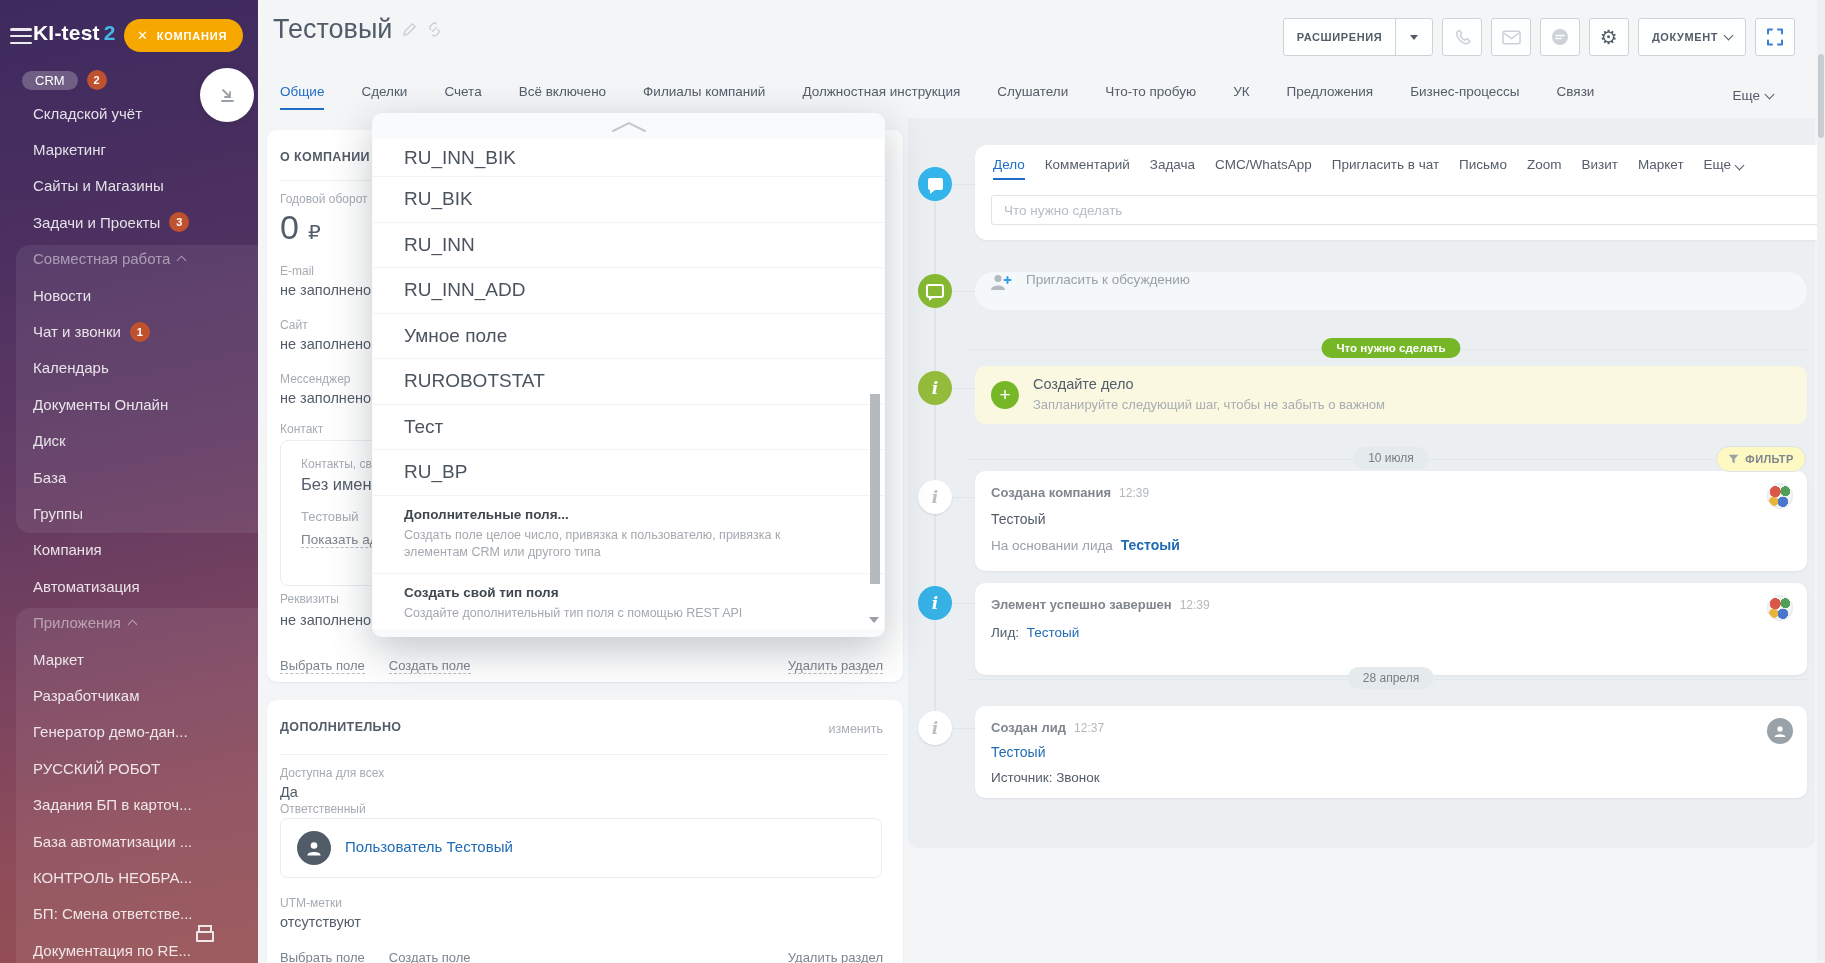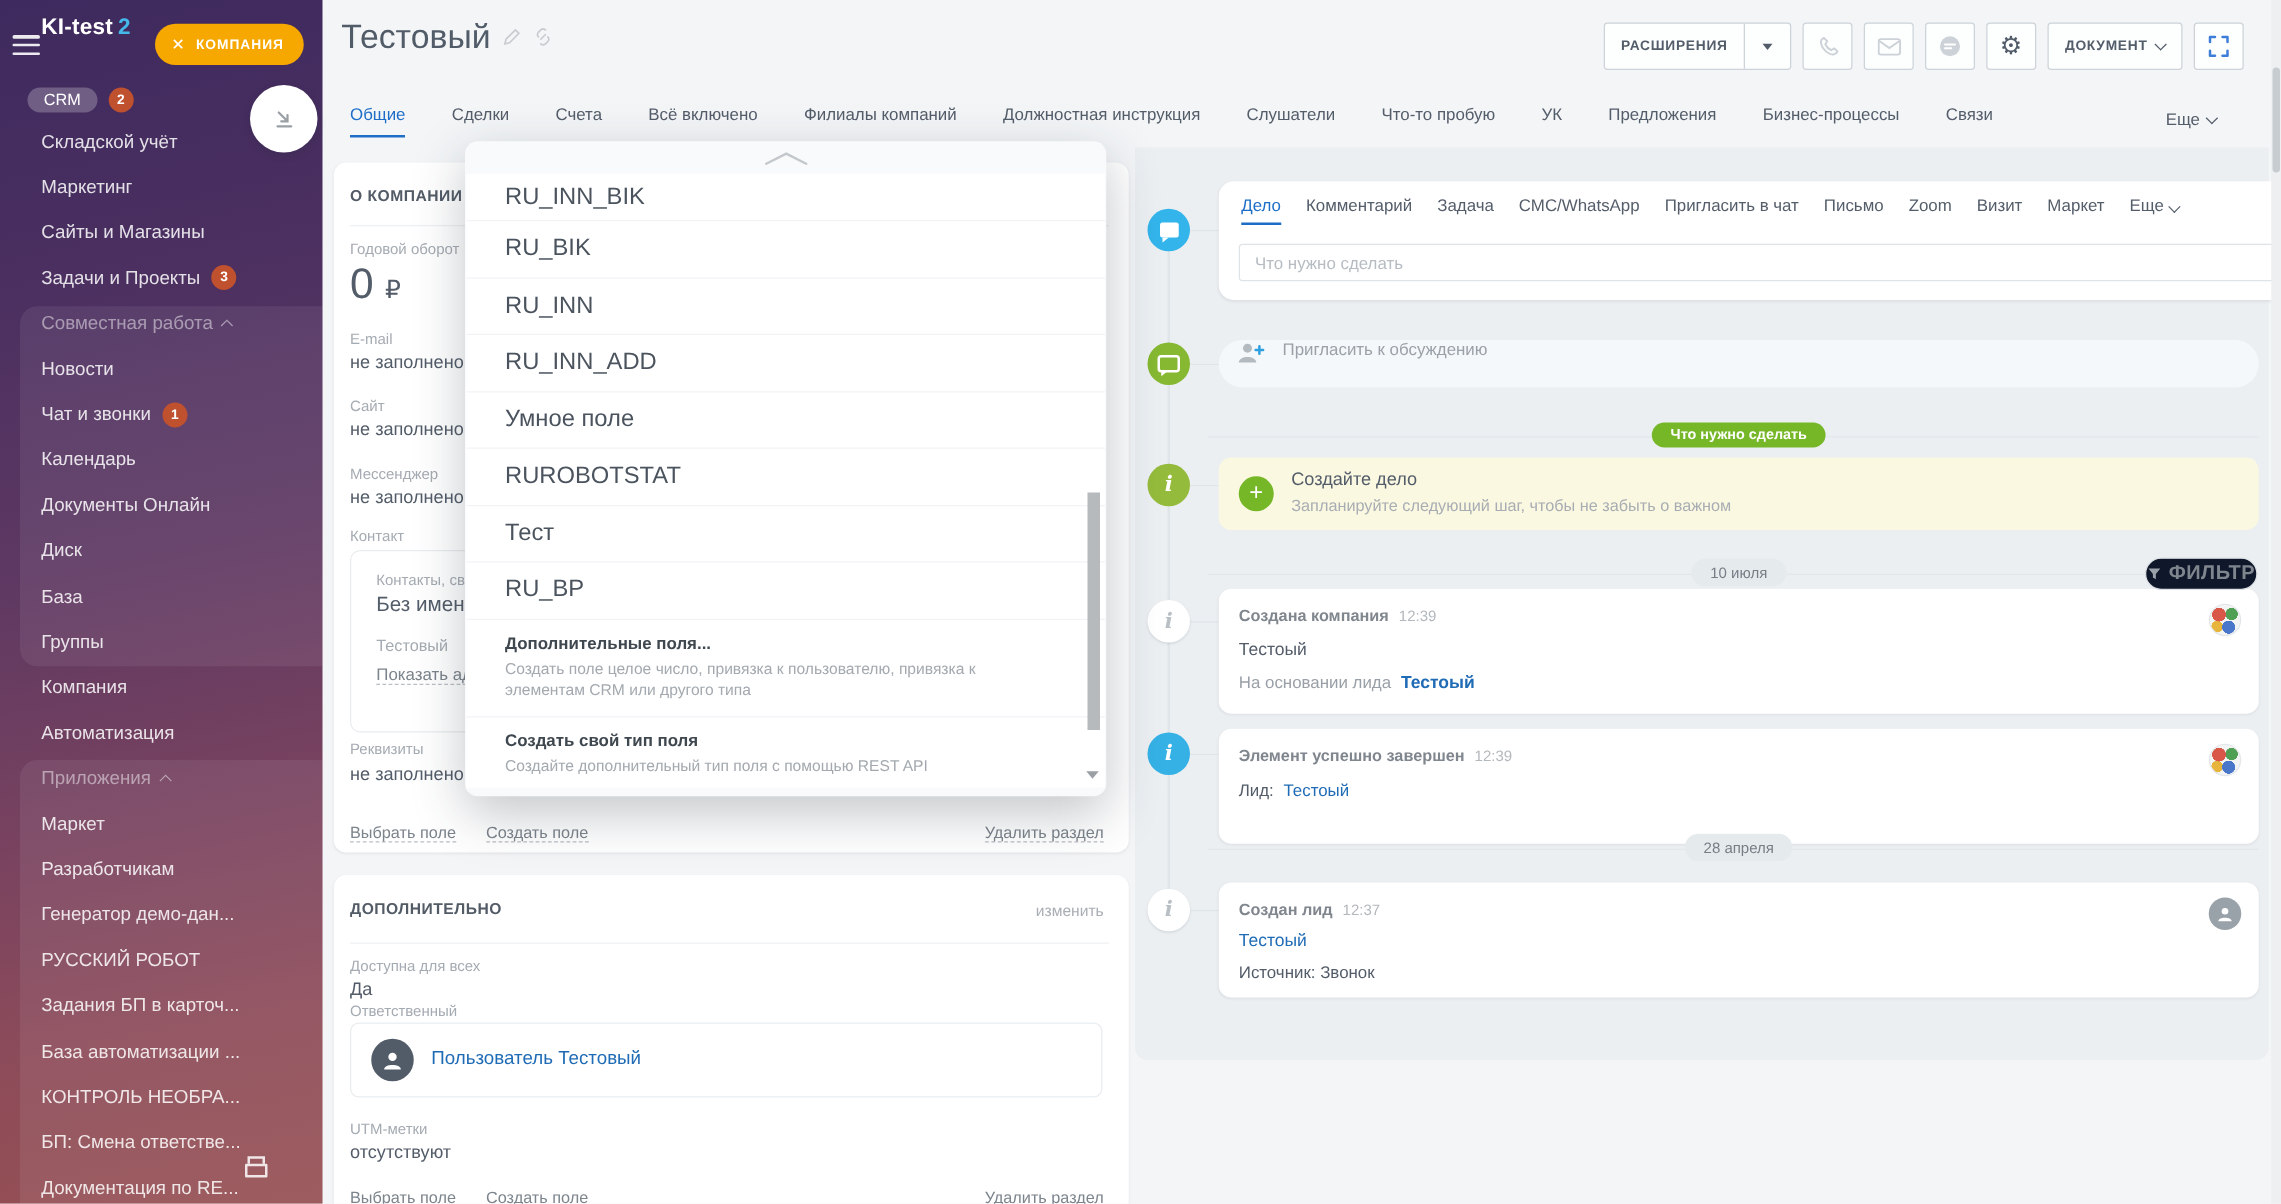--- a/index.html
+++ b/index.html
@@ -7,28 +7,28 @@
        font-family:"Liberation Sans","DejaVu Sans",sans-serif;color:#535c69;background:#f1f4f6;}
 
   
   .sidebar{position:absolute;left:0;top:0;width:258px;height:963px;
     background:linear-gradient(168deg,#3e2a5e 0%,#4a2f60 22%,#5d3862 45%,#7a435f 68%,#8e4c59 85%,#965052 100%);z-index:20;}
   .sb-group-bg{position:absolute;left:16px;right:0;background:rgba(255,255,255,.07);border-radius:14px 0 0 14px;}
   .bg1{top:245px;height:288px;}
   .bg2{top:608px;height:355px;border-radius:14px 0 0 0;}
   .hamburger{position:absolute;left:10px;top:28px;width:22px;height:16px;display:flex;flex-direction:column;justify-content:space-between;cursor:pointer;}
   .hamburger span{height:2.5px;background:rgba(255,255,255,.9);border-radius:2px;}
-  .sb-logo{position:absolute;left:33px;top:11px;font-size:18px;font-weight:700;color:#fff;letter-spacing:.2px;}
+  .sb-logo{position:absolute;left:33px;top:21px;font-size:21px;font-weight:700;color:#fff;letter-spacing:.2px;}
   .sb-logo .accent{color:#45b7e8;margin-left:4px;}
   .company-pill{position:absolute;left:124px;top:19px;height:33px;background:#f7a800;border-radius:17px;
     display:flex;align-items:center;gap:8px;padding:0 16px 0 13px;color:#fff;font-size:11px;font-weight:700;letter-spacing:.8px;z-index:30;cursor:pointer;white-space:nowrap;}
   .company-pill .x{font-size:13px;font-weight:400;}
   .collapse-btn{position:absolute;left:200px;top:68px;width:54px;height:54px;border-radius:50%;background:#fff;
     box-shadow:0 2px 6px rgba(40,40,60,.25);z-index:25;display:flex;align-items:center;justify-content:center;cursor:pointer;}
-  .crm-row{position:absolute;left:22px;top:70px;display:flex;gap:9px;}
+  .crm-row{position:absolute;left:22px;top:70px;display:flex;align-items:center;gap:9px;}
   .crm-pill{background:rgba(255,255,255,.24);border-radius:12px;padding:2px 13px;color:#fff;font-size:13px;cursor:pointer;}
   .sb-badge{min-width:20px;height:20px;border-radius:10px;background:#c0512f;color:#fff;font-size:11px;font-weight:700;
     display:inline-flex;align-items:center;justify-content:center;padding:0 6px;box-sizing:border-box;}
   .sb-menu{position:absolute;left:33px;top:95px;right:6px;}
   .sb-item{height:36.4px;display:flex;align-items:center;font-size:15px;color:rgba(255,255,255,.85);cursor:pointer;white-space:nowrap;}
   .sb-item.group{color:rgba(255,255,255,.48);}
   .sb-item .sb-badge{margin-left:9px;}
   .chev-up-sm{display:inline-block;width:6px;height:6px;border-right:1.5px solid currentColor;border-bottom:1.5px solid currentColor;transform:rotate(-135deg);margin-left:8px;margin-top:4px;}
   .printer{position:absolute;left:196px;top:925px;width:18px;height:16px;cursor:pointer;}
   .printer .p-top{width:10px;height:4px;border:2px solid rgba(255,255,255,.85);border-bottom:none;margin:0 auto;}
@@ -121,22 +121,22 @@
   .tl-pill{position:absolute;transform:translateX(-50%);left:1133px;border-radius:12px;font-size:12px;padding:4px 15px;white-space:nowrap;z-index:4;}
   .pill-green{background:#76b728;color:#fff;font-size:11.5px;font-weight:700;}
   .pill-grey{background:#e5eaed;color:#767d85;}
 
   .task-card{position:absolute;left:717px;top:366px;width:832px;height:58px;background:#fbf8e1;border-radius:10px;}
   .plus-circle{position:absolute;left:16px;top:15px;width:28px;height:28px;border-radius:50%;background:#76b728;color:#fff;
     display:flex;align-items:center;justify-content:center;font-size:19px;font-weight:400;cursor:pointer;}
   .task-title{position:absolute;left:58px;top:10px;font-size:14.5px;color:#535c69;}
   .task-sub{position:absolute;left:58px;top:31px;font-size:13px;color:#a8adb3;}
 
-  .filter-btn{position:absolute;left:1458px;top:446px;width:90px;height:26px;background:#0f172a;border:1px solid #dde2e6;border-radius:13px;
-    display:flex;align-items:center;justify-content:center;gap:6px;font-size:16px;font-weight:700;letter-spacing:.4px;color:#7e858d;cursor:pointer;box-sizing:border-box;z-index:4;}
+  .filter-btn{position:absolute;left:1458px;top:446px;width:90px;height:26px;background:#fef9c3;border:1px solid #dde2e6;border-radius:13px;
+    display:flex;align-items:center;justify-content:center;gap:6px;font-size:11px;font-weight:700;letter-spacing:.4px;color:#7e858d;cursor:pointer;box-sizing:border-box;z-index:4;}
 
   .tl-card{position:absolute;left:717px;width:832px;background:#fff;border-radius:10px;box-shadow:0 1px 2px rgba(60,70,80,.08);}
   .tlc-title{position:absolute;left:16px;top:14px;font-size:13px;font-weight:600;color:#80868e;white-space:nowrap;}
   .tlc-time{font-weight:400;color:#b3b8bd;font-size:12px;margin-left:8px;}
   .tlc-line{position:absolute;left:16px;font-size:14px;color:#535c69;white-space:nowrap;}
   .tlc-link{color:#1f6bb5;cursor:pointer;}
   .tlc-link.bold{font-weight:600;}
   .tlc-prefix{color:#9aa0a7;font-size:13.5px;}
   .avatar{position:absolute;right:14px;top:12px;width:26px;height:26px;border-radius:50%;}
   .avatar.colorful{background:

